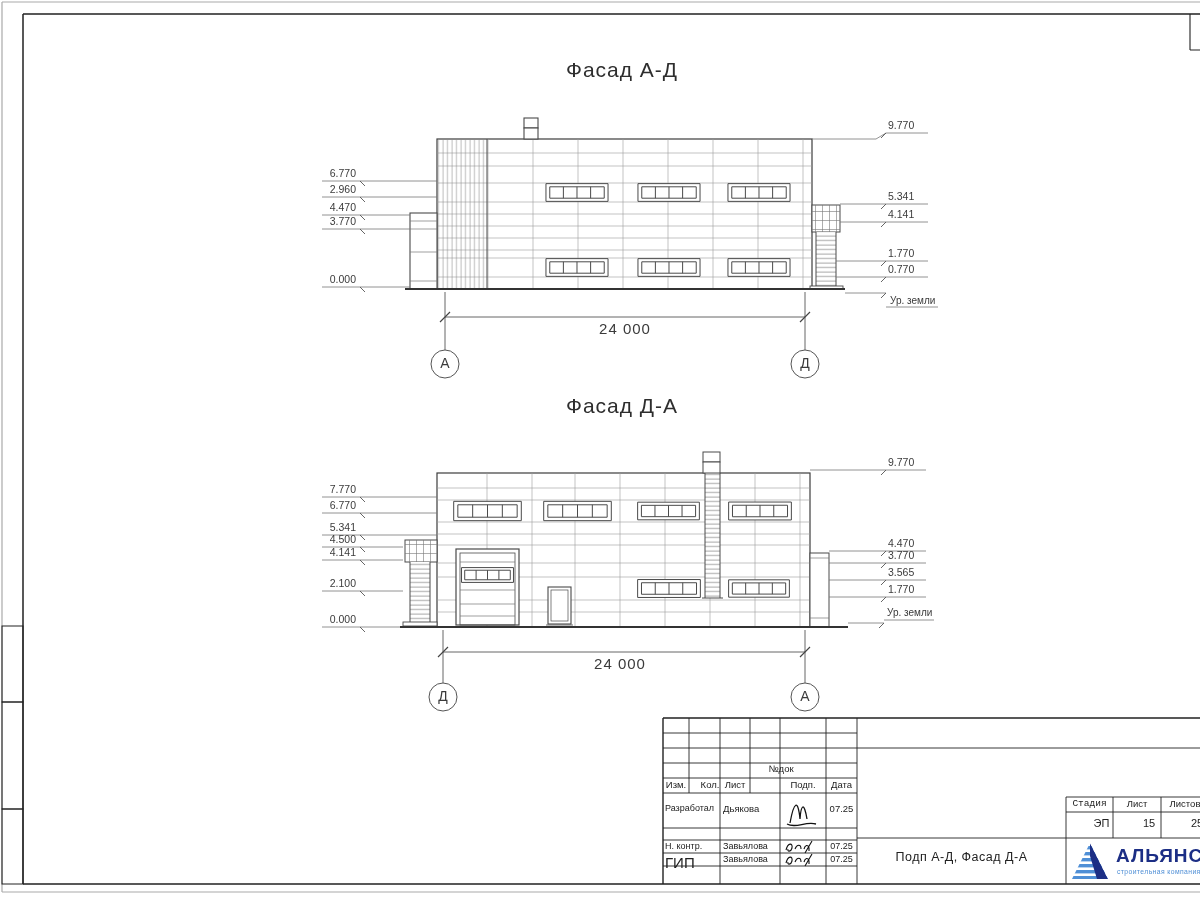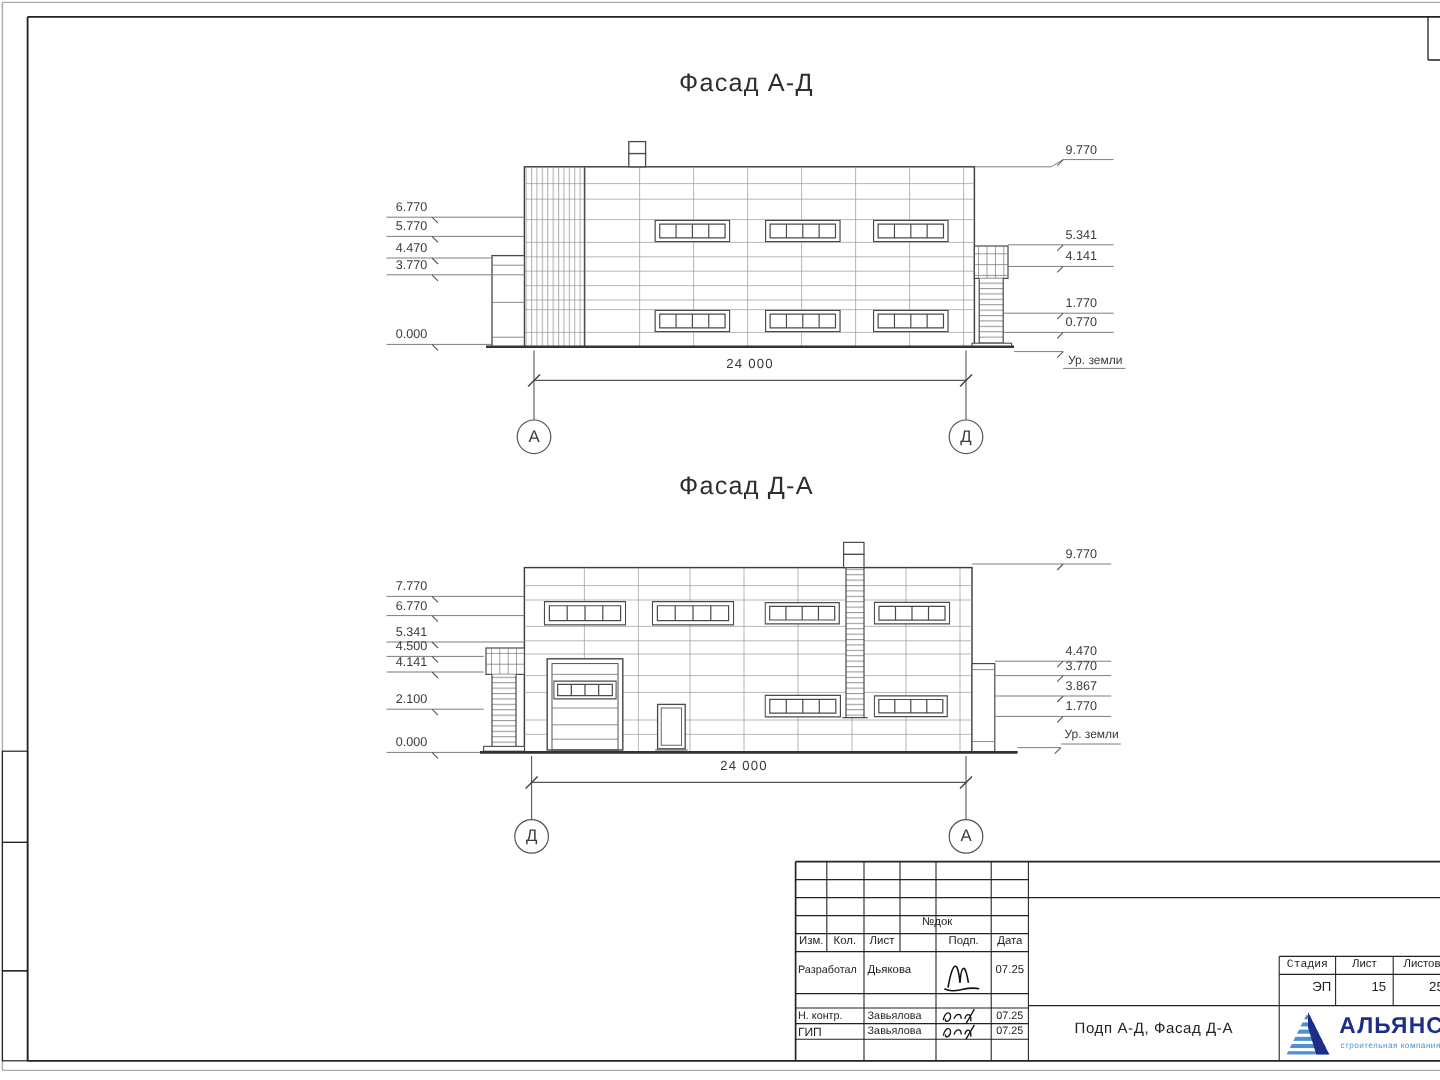--- a/index.html
+++ b/index.html
@@ -3,21 +3,21 @@
 <meta charset="utf-8">
 <style>
   html,body{margin:0;padding:0;background:#fff;}
   body{position:relative;width:1200px;height:900px;overflow:hidden;
        font-family:"Liberation Sans",sans-serif;color:#3b3b3b;}
   svg.layer{position:absolute;left:0;top:0;}
   .t{position:absolute;white-space:nowrap;font-size:10.5px;color:#3b3b3b;line-height:1.1;}
   .c{text-align:center;}
   .r{text-align:right;}
   .title{font-size:21px;letter-spacing:1px;color:#2e2e2e;}
-  .dim{font-size:11px;letter-spacing:1px;}
+  .dim{font-size:15px;letter-spacing:1px;margin-top:23px;}
   .axis{font-size:14px;}
   .tb{font-size:9.5px;color:#222;}
   .tbv{font-size:11px;color:#222;padding-left:12px;}
   .doc{font-size:12.5px;color:#222;letter-spacing:0.5px;}
   .logoname{font-size:19px;font-weight:bold;color:#1c2e85;letter-spacing:1px;}
   .logosub{font-size:6.8px;color:#4f8fd6;letter-spacing:0.4px;}
   symbol *{vector-effect:non-scaling-stroke;}
 </style>
 </head>
 <body>
@@ -179,21 +179,21 @@
       <rect x="0" y="21" width="36" height="3.4" fill="#4f8fd6"></rect>
       <rect x="0" y="27" width="36" height="3.4" fill="#4f8fd6"></rect>
       <rect x="0" y="33" width="36" height="3" fill="#4f8fd6"></rect>
       <polygon points="18,0 36,36 25,36 18,13" fill="#1c2e85"></polygon>
     </g>
   </g>
 </svg>
 
 <span class="t title c" style="left:537px;top:58px;width:170px;">Фасад А-Д</span>
 <span class="t r" style="left:296px;top:168px;width:60px;">6.770</span>
-<span class="t r" style="left:296px;top:184px;width:60px;">5.770</span>
+<span class="t r" style="left:296px;top:184px;width:60px;">2.960</span>
 <span class="t r" style="left:296px;top:202px;width:60px;">4.470</span>
 <span class="t r" style="left:296px;top:216px;width:60px;">3.770</span>
 <span class="t r" style="left:296px;top:274px;width:60px;">0.000</span>
 <span class="t" style="left:888px;top:120px;">9.770</span>
 <span class="t" style="left:888px;top:191px;">5.341</span>
 <span class="t" style="left:888px;top:209px;">4.141</span>
 <span class="t" style="left:888px;top:248px;">1.770</span>
 <span class="t" style="left:888px;top:264px;">0.770</span>
 <span class="t" style="left:890px;top:295px;font-size:10px;">Ур. земли</span>
 <span class="t dim c" style="left:545px;top:298px;width:160px;">24 000</span>
@@ -204,43 +204,43 @@
 <span class="t r" style="left:296px;top:484px;width:60px;">7.770</span>
 <span class="t r" style="left:296px;top:500px;width:60px;">6.770</span>
 <span class="t r" style="left:296px;top:522px;width:60px;">5.341</span>
 <span class="t r" style="left:296px;top:534px;width:60px;">4.500</span>
 <span class="t r" style="left:296px;top:547px;width:60px;">4.141</span>
 <span class="t r" style="left:296px;top:578px;width:60px;">2.100</span>
 <span class="t r" style="left:296px;top:614px;width:60px;">0.000</span>
 <span class="t" style="left:888px;top:457px;">9.770</span>
 <span class="t" style="left:888px;top:538px;">4.470</span>
 <span class="t" style="left:888px;top:550px;">3.770</span>
-<span class="t" style="left:888px;top:567px;">3.867</span>
+<span class="t" style="left:888px;top:567px;">3.565</span>
 <span class="t" style="left:888px;top:584px;">1.770</span>
 <span class="t" style="left:887px;top:607px;font-size:10px;">Ур. земли</span>
 <span class="t dim c" style="left:540px;top:633px;width:160px;">24 000</span>
 <span class="t axis c" style="left:429px;top:689px;width:28px;">Д</span>
 <span class="t axis c" style="left:791px;top:689px;width:28px;">А</span>
 
 <span class="t tb c" style="left:663px;top:780px;width:26px;">Изм.</span>
-<span class="t tb c" style="left:689px;top:780px;width:30px;">Кол.</span>
+<span class="t tb c" style="left:689px;top:780px;width:42px;">Кол.</span>
 <span class="t tb c" style="left:720px;top:780px;width:30px;">Лист</span>
 <span class="t tb c" style="left:750px;top:764px;width:30px;padding-left:16px;">№док</span>
 <span class="t tb c" style="left:780px;top:780px;width:46px;">Подп.</span>
 <span class="t tb c" style="left:826px;top:780px;width:31px;">Дата</span>
 
 <span class="t tb" style="left:665px;top:804px;font-size:9px;">Разработал</span>
 <span class="t tb" style="left:723px;top:804px;">Дьякова</span>
 <span class="t tb c" style="left:826px;top:804px;width:31px;">07.25</span>
 
 <span class="t tb" style="left:665px;top:842px;font-size:9px;">Н. контр.</span>
 <span class="t tb" style="left:723px;top:842px;font-size:9px;">Завьялова</span>
 <span class="t tb c" style="left:826px;top:842px;width:31px;font-size:9px;">07.25</span>
 
-<span class="t tb" style="left:665px;top:855px;font-size:10px;">ГИП</span>
+<span class="t tb" style="left:665px;top:855px;font-size:15px;">ГИП</span>
 <span class="t tb" style="left:723px;top:855px;font-size:9px;">Завьялова</span>
 <span class="t tb c" style="left:826px;top:855px;width:31px;font-size:9px;">07.25</span>
 
 <span class="t doc c" style="left:859px;top:851px;width:205px;">Подп А-Д, Фасад Д-А</span>
 
 <span class="t tb c" style="left:1066px;top:799px;width:47px;font-family:Liberation Mono, monospace;">Стадия</span>
 <span class="t tb c" style="left:1113px;top:799px;width:48px;">Лист</span>
 <span class="t tb c" style="left:1161px;top:799px;width:48px;">Листов</span>
 <span class="t tbv c" style="left:1066px;top:817px;width:47px;">ЭП</span>
 <span class="t tbv c" style="left:1113px;top:817px;width:48px;">15</span>

